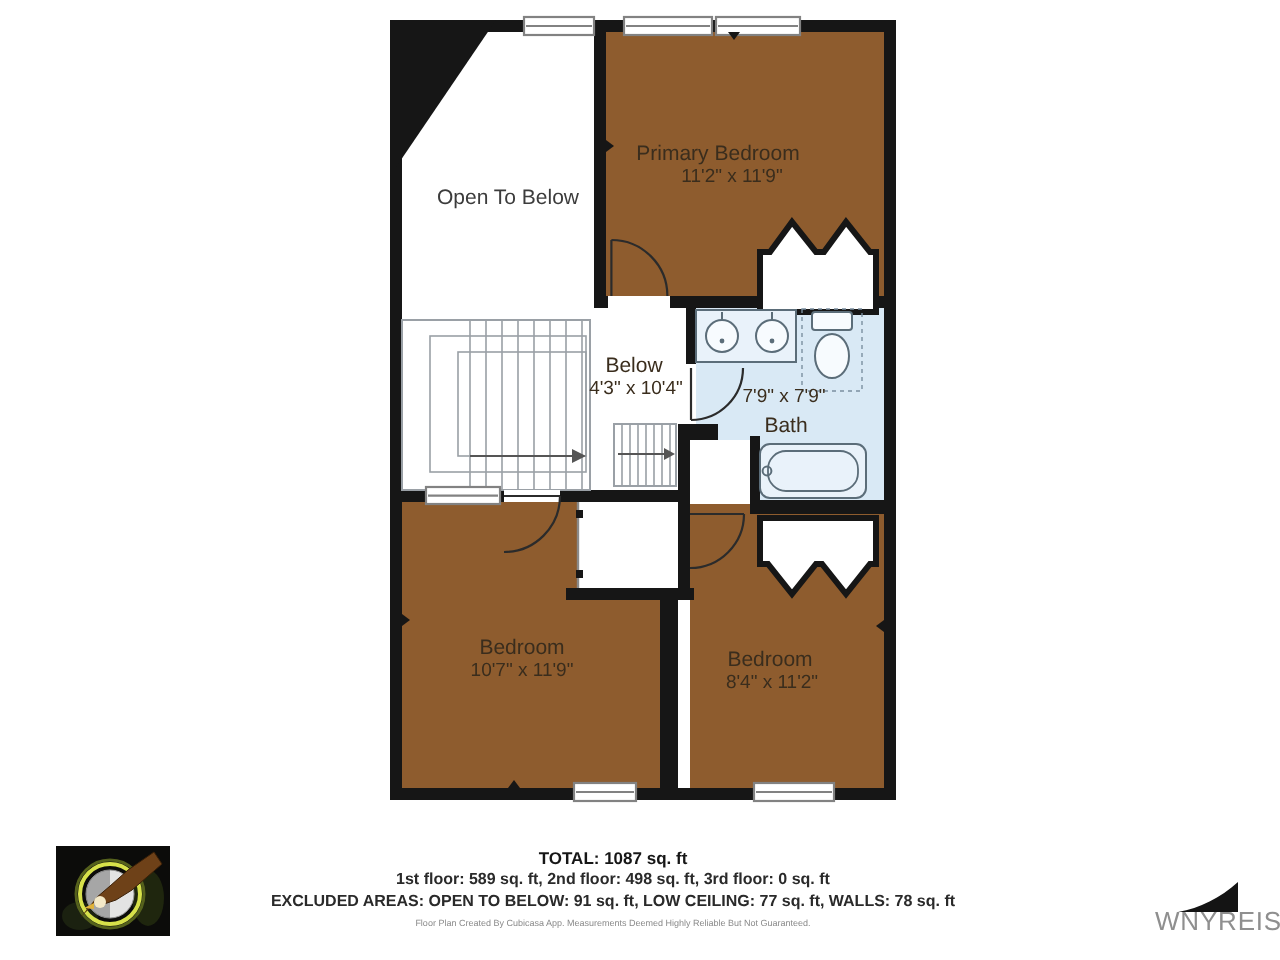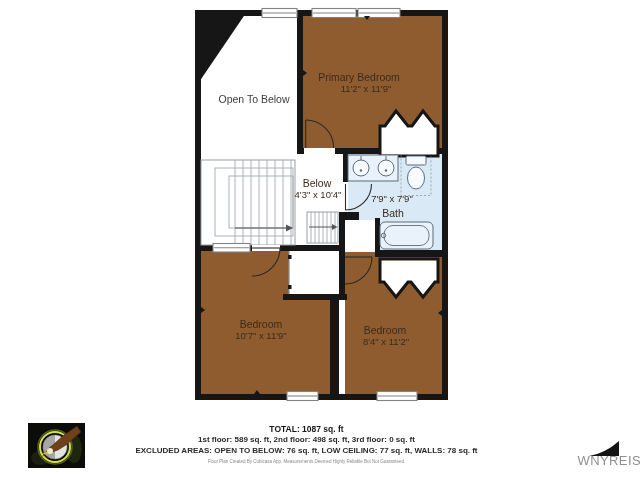--- a/index.html
+++ b/index.html
@@ -179,21 +179,21 @@
   <div class="room-label room-name" style="left:26px;top:308px;width:80px;">Bedroom</div>
   <div class="room-label room-dims" style="left:26px;top:321px;width:80px;">10'7" x 11'9"</div>
 
   <div class="room-label room-name" style="left:150px;top:314px;width:80px;">Bedroom</div>
   <div class="room-label room-dims" style="left:151px;top:327px;width:80px;">8'4" x 11'2"</div>
 </div>
 
 <div class="summary">
   <div class="t1">TOTAL: 1087 sq. ft</div>
   <div class="t2">1st floor: 589 sq. ft, 2nd floor: 498 sq. ft, 3rd floor: 0 sq. ft</div>
-  <div class="t3">EXCLUDED AREAS: OPEN TO BELOW: 76 sq. ft, LOW CEILING: 77 sq. ft, WALLS: 78 sq. ft</div>
+  <div class="t3">EXCLUDED AREAS: OPEN TO BELOW: 91 sq. ft, LOW CEILING: 77 sq. ft, WALLS: 78 sq. ft</div>
   <div class="t4">Floor Plan Created By Cubicasa App. Measurements Deemed Highly Reliable But Not Guaranteed.</div>
 </div>
 
 <div class="agency-logo">
   <svg width="57" height="45" viewBox="0 0 57 45">
     <rect x="0" y="0" width="57" height="45" fill="#0c0c0a"></rect>
     <ellipse cx="46" cy="26" rx="8" ry="14" fill="#1f260e"></ellipse>
     <ellipse cx="12" cy="35" rx="9" ry="7" fill="#1b2110"></ellipse>
     <circle cx="27" cy="24" r="17" fill="none" stroke="#55611c" stroke-width="1.5"></circle>
     <circle cx="27" cy="24" r="15" fill="none" stroke="#d7e14a" stroke-width="2"></circle>

